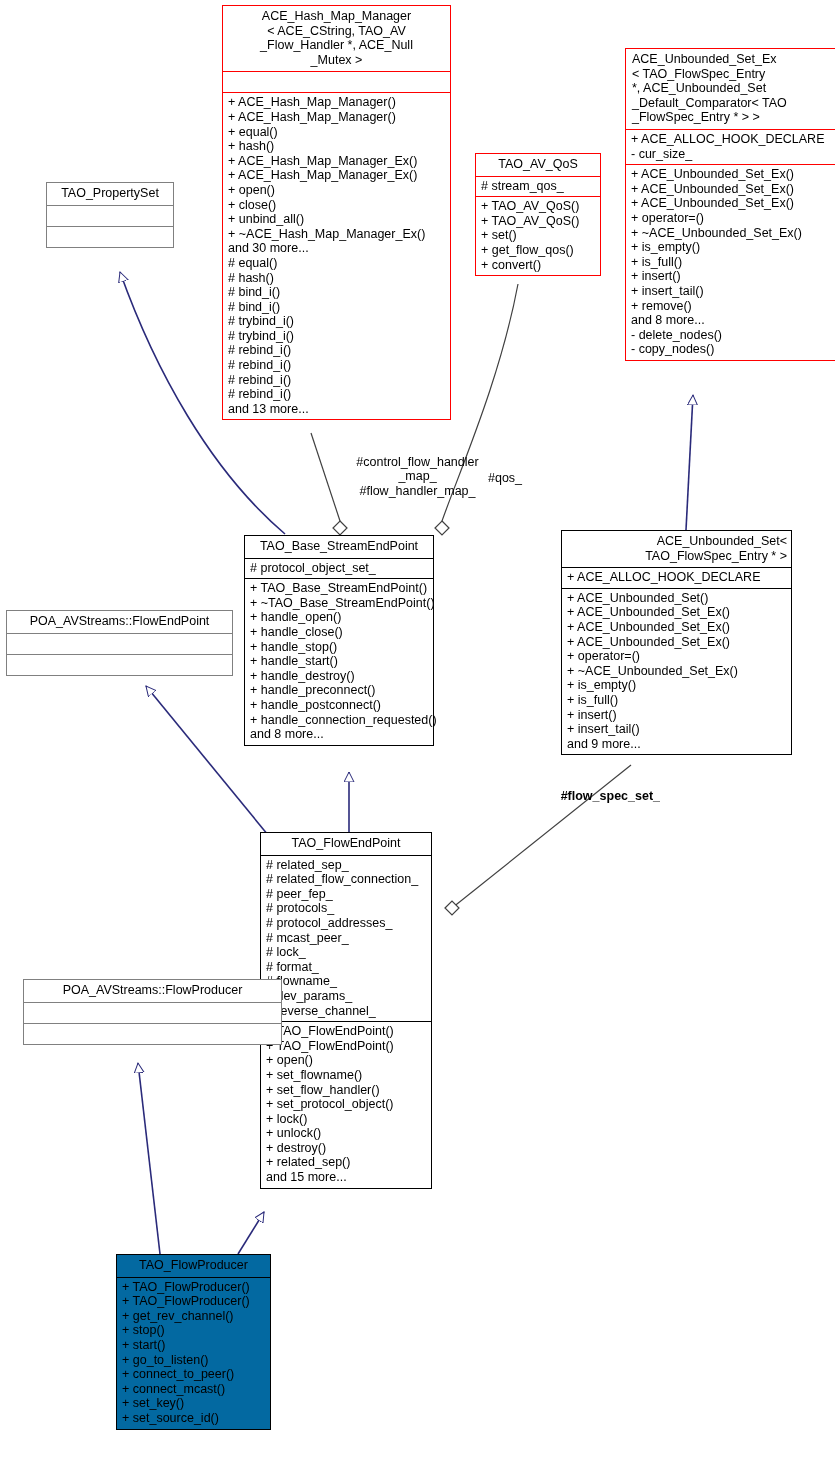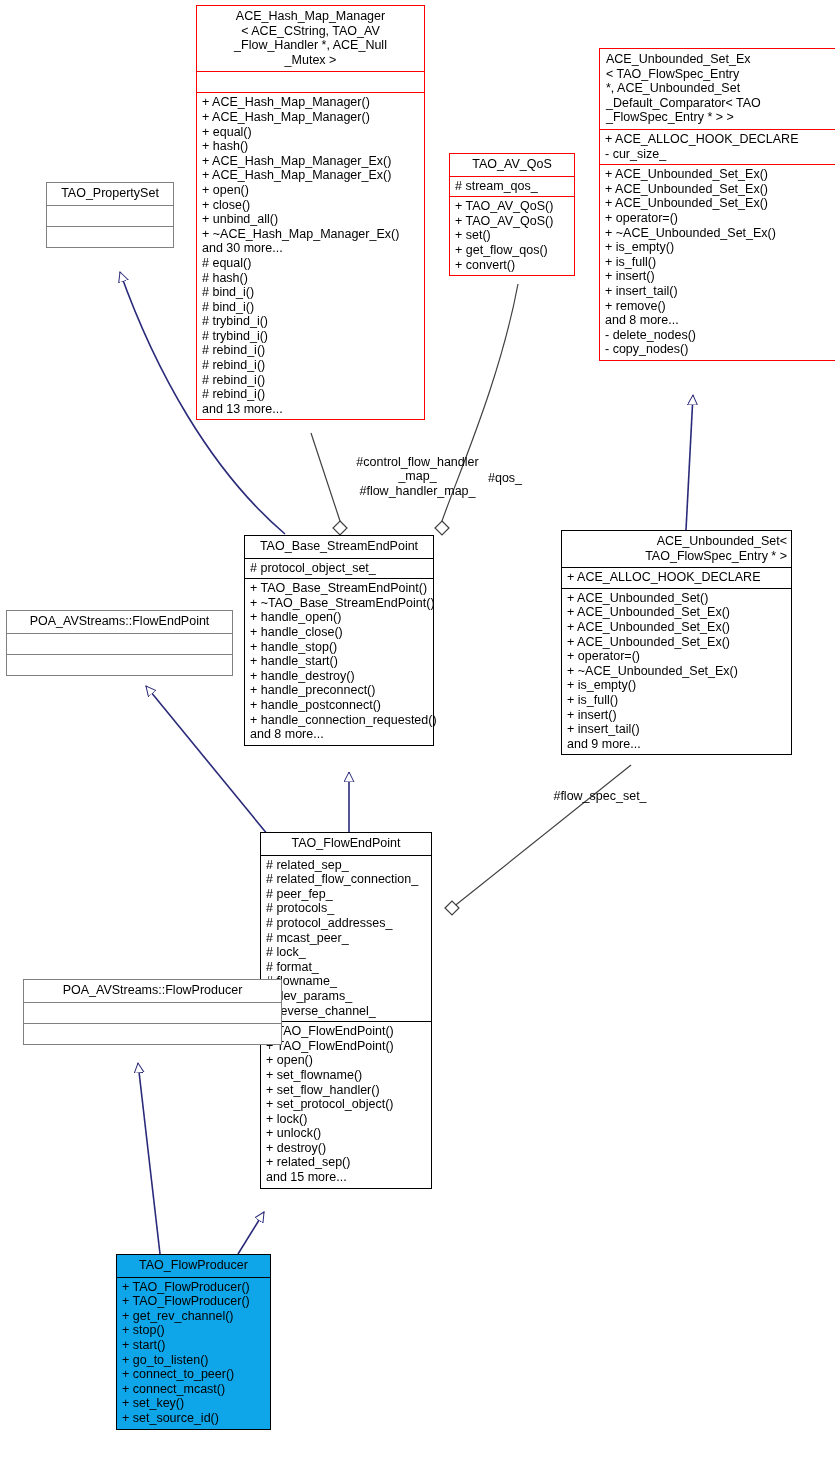--- a/index.html
+++ b/index.html
@@ -27,24 +27,24 @@
   }
   .uml-box {
     position: absolute;
     box-sizing: border-box;
     background: #ffffff;
     font-size: 12.5px;
     line-height: 14.6px;
     color: #000000;
     z-index: 5;
   }
-  .uml-box.red   { border: 1px solid #ff0000; }
+  .uml-box.red   { border: 1px solid #ff0000; margin-left: 26px; }
   .uml-box.black { border: 1px solid #000000; }
   .uml-box.gray-border { border: 1px solid #808080; }
-  .uml-box.filled { background: #0ea5e9; }
+  .uml-box.filled { background: #0369a1; }
 
   .sec {
     box-sizing: border-box;
     padding: 2px 5px 3px 5px;
   }
   .sec.title {
     text-align: center;
     padding: 3px 4px 4px 4px;
     white-space: pre-line;
   }
@@ -98,21 +98,21 @@
     <path d="M 631 765 L 452 908" fill="none" stroke="#404040" stroke-width="1.2"></path>
     <polygon points="445,908 452,901 459,908 452,915" fill="#ffffff" stroke="#404040" stroke-width="1.2"></polygon>
   </svg>
 
   <div class="edge-label" style="left:335px; top:455px; width:165px;">#control_flow_handler
 _map_
 #flow_handler_map_</div>
 
   <div class="edge-label" style="left:488px; top:471px; width:60px; text-align:left;">#qos_</div>
 
-  <div class="edge-label" style="left:540px; top:789px; width:120px; text-align:center;">#flow_spec_set_</div>
+  <div class="edge-label" style="left:540px; top:789px; width:120px; text-align:right;font-weight:bold;">#flow_spec_set_</div>
 
   <div class="uml-box red" style="left:196px; top:5px; width:229px;">
     <div class="sec title">ACE_Hash_Map_Manager
 &lt; ACE_CString, TAO_AV
 _Flow_Handler *, ACE_Null
 _Mutex &gt;</div>
     <div class="sec divider-red empty-sec"></div>
     <div class="sec divider-red">
         <div class="row">+ ACE_Hash_Map_Manager()</div>
         <div class="row">+ ACE_Hash_Map_Manager()</div>

